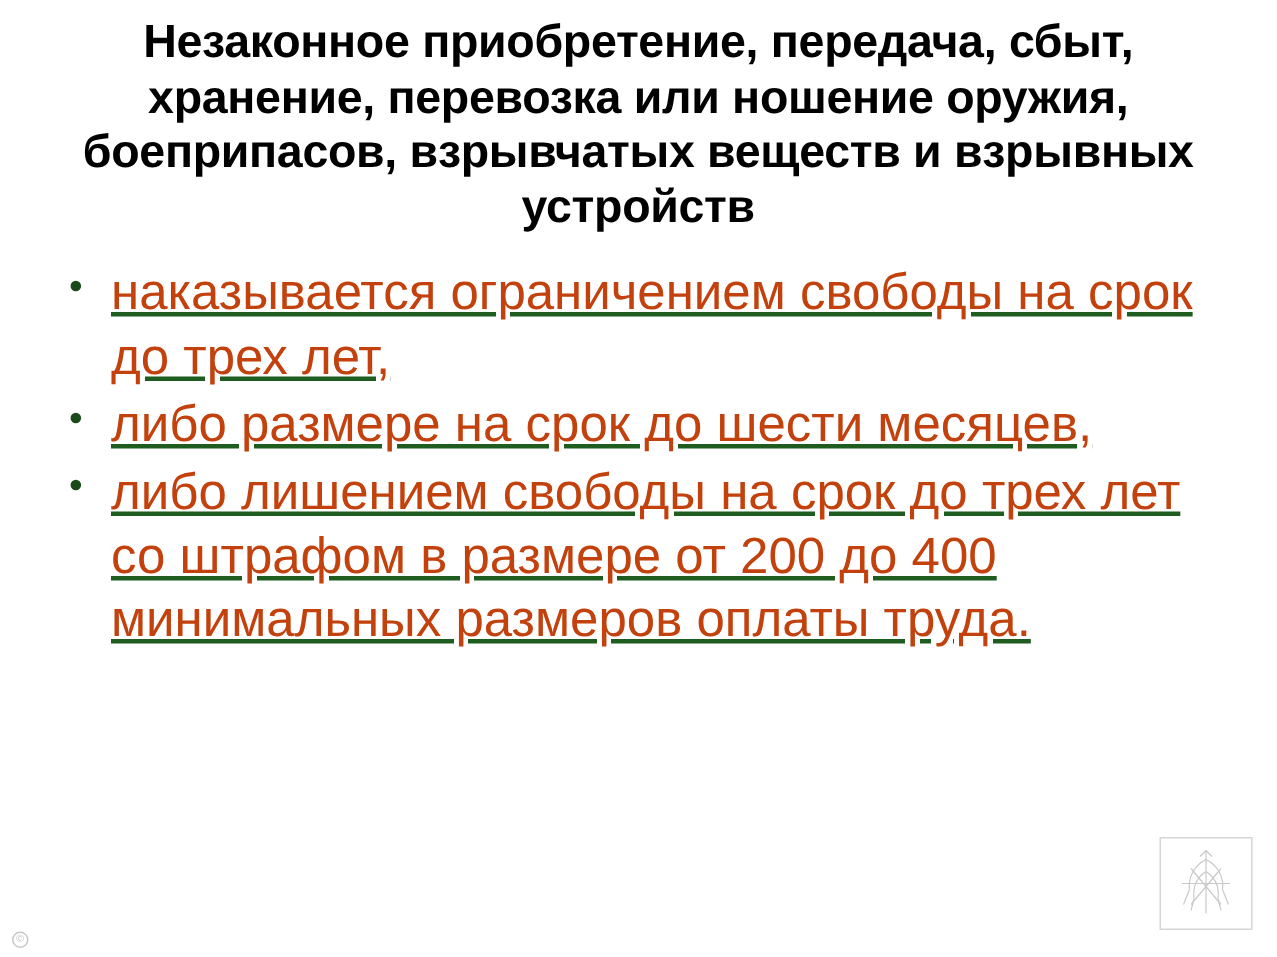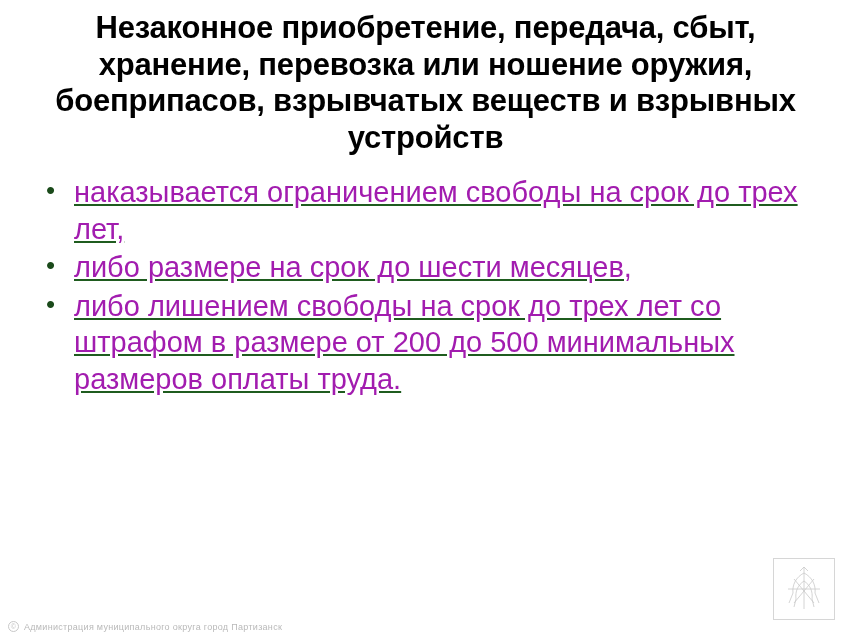--- a/index.html
+++ b/index.html
@@ -46,23 +46,23 @@
     left: 46px;
     top: 3px;
     width: 10px;
     color: #1a4a1a;
     font-size: 26px;
     line-height: 1;
   }
   .bullet-text {
     display: block;
     margin-left: 30px;
-    font-size: 29px;
+    font-size: 34px;
     line-height: 1.26;
-    color: #a21caf;
+    color: #c2410c;
     text-decoration: underline;
     text-decoration-color: #1f5c1f;
     text-underline-offset: 2px;
   }
   .footer {
     position: absolute;
     left: 8px;
     bottom: 6px;
     display: flex;
     align-items: center;
@@ -106,27 +106,26 @@
     <li class="bullet">
       <span class="bullet-marker">•</span>
       <span class="bullet-text">наказывается ограничением свободы на срок до трех лет,</span>
     </li>
     <li class="bullet">
       <span class="bullet-marker">•</span>
       <span class="bullet-text">либо размере на срок до шести месяцев,</span>
     </li>
     <li class="bullet">
       <span class="bullet-marker">•</span>
-      <span class="bullet-text">либо лишением свободы на срок до трех лет со штрафом в размере от 200 до 500 минимальных размеров оплаты труда.</span>
+      <span class="bullet-text">либо лишением свободы на срок до трех лет со штрафом в размере от 200 до 400 минимальных размеров оплаты труда.</span>
     </li>
   </ul>
 
   <div class="footer">
     <span class="copy-mark">©</span>
-    <span>Администрация муниципального округа  город  Партизанск</span>
   </div>
 
   <div class="logo-box">
     <svg width="60" height="60" viewBox="0 0 60 60" aria-hidden="true">
       <g stroke="#c9c9c9" stroke-width="0.8" fill="none">
         <path d="M30 8 L30 50"></path>
         <path d="M30 14 C22 18, 18 26, 19 34"></path>
         <path d="M30 14 C38 18, 42 26, 41 34"></path>
         <path d="M30 22 C24 26, 21 32, 22 40"></path>
         <path d="M30 22 C36 26, 39 32, 38 40"></path>

